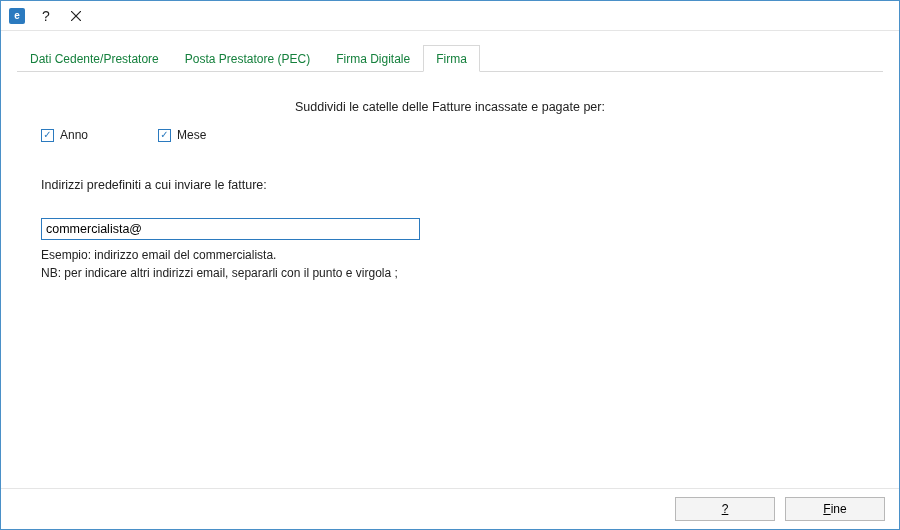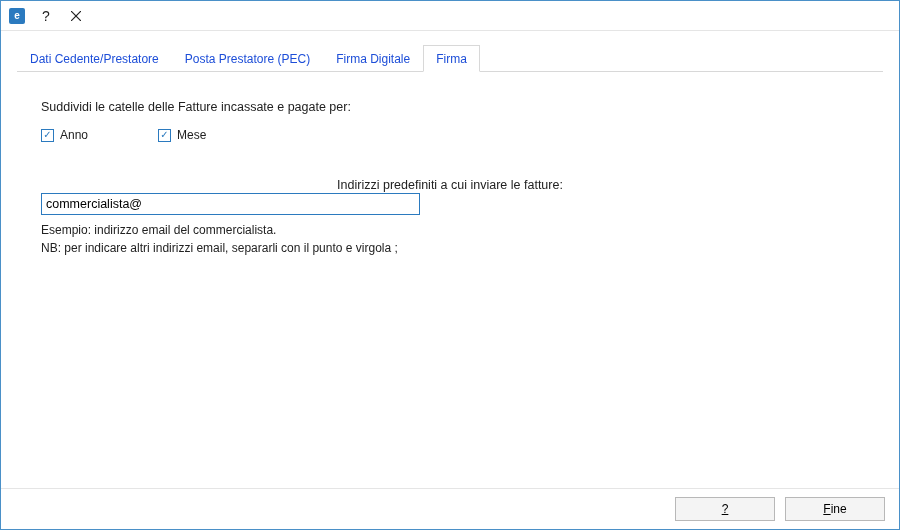--- a/index.html
+++ b/index.html
@@ -60,36 +60,37 @@
       display: flex;
       border-bottom: 1px solid #d8d8d8;
       font-size: 12px;
     }
     .tab {
       padding: 6px 12px 5px;
       border: 1px solid transparent;
       border-bottom: none;
       cursor: pointer;
       margin-bottom: -1px;
-      color: #1d4ed8;
+      color: #15803d;
     }
     .tab.active {
       border-color: #d8d8d8;
       background: #fff;
       border-bottom: 1px solid #fff;
     }
 
     .tabpane {
       flex: 1;
       padding: 28px 24px 10px 24px;
     }
 
     .section-label {
       font-size: 12.5px;
       margin-bottom: 14px;
+      text-align: center;
     }
 
     .checkbox-row {
       display: flex;
       gap: 70px;
       margin-bottom: 36px;
     }
     .checkbox {
       display: flex;
       align-items: center;
@@ -103,22 +104,21 @@
       display: flex;
       align-items: center;
       justify-content: center;
       color: #2b7abf;
       font-size: 10px;
       line-height: 1;
     }
 
     .field-label {
       font-size: 12.5px;
-      margin-bottom: 1px;
-      text-align: center;
+      margin-bottom: 26px;
     }
 
     .text-input {
       width: 379px;
       height: 22px;
       border: 1px solid #2b7abf;
       padding: 2px 4px;
       font-family: inherit;
       font-size: 12.5px;
       outline: none;

